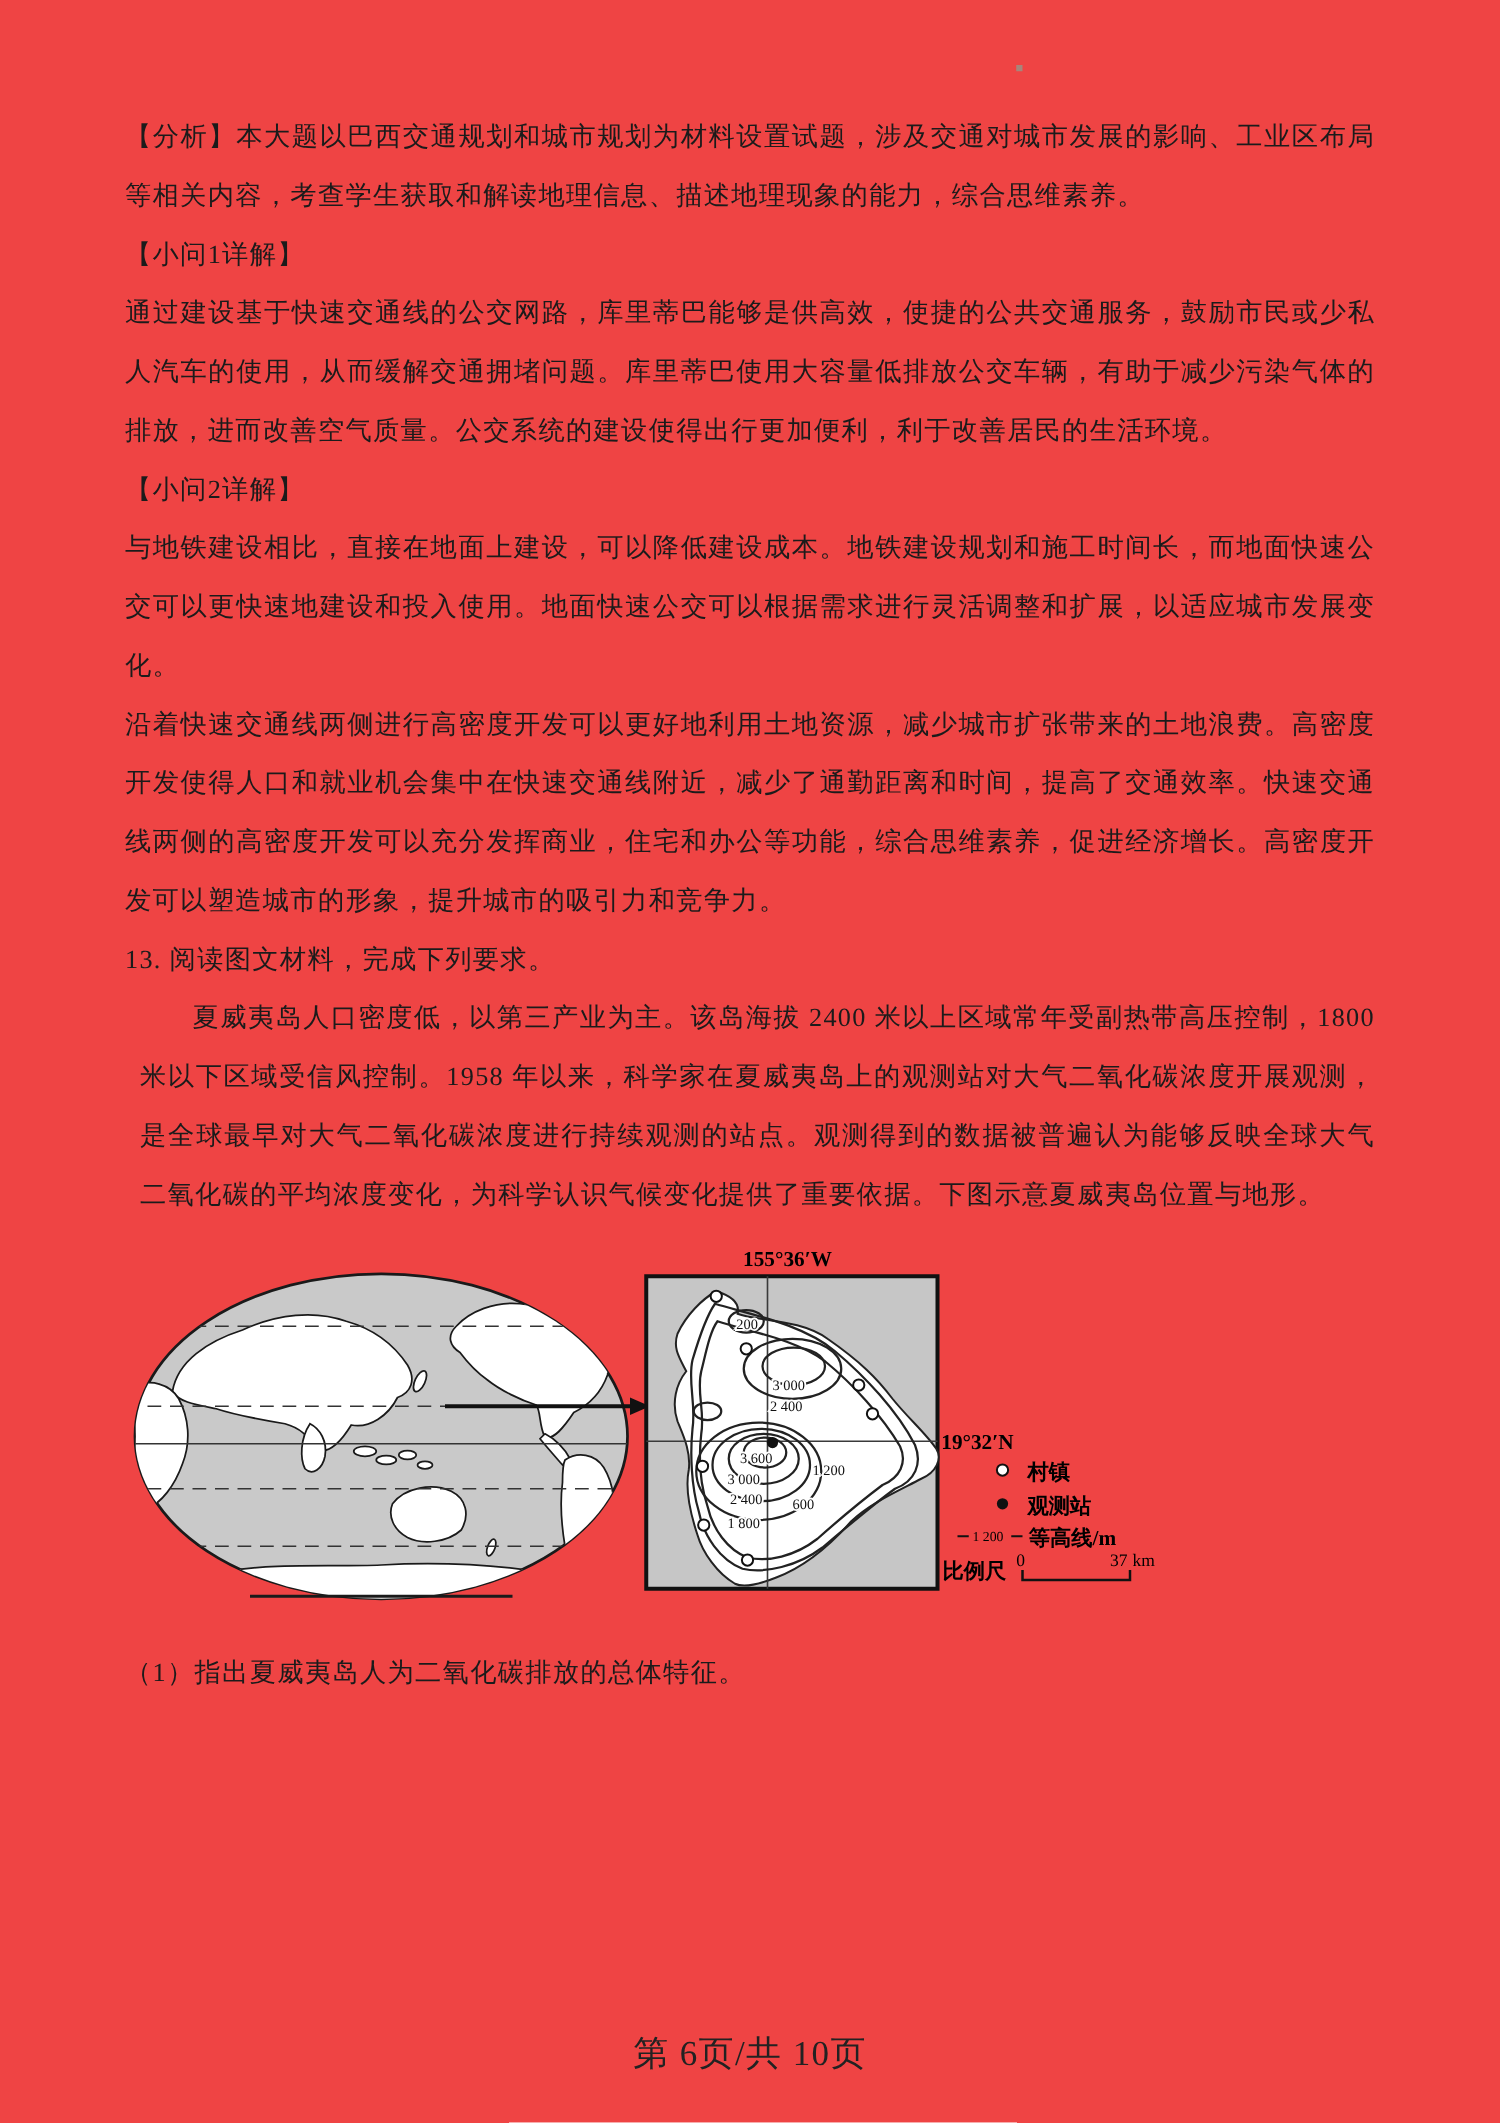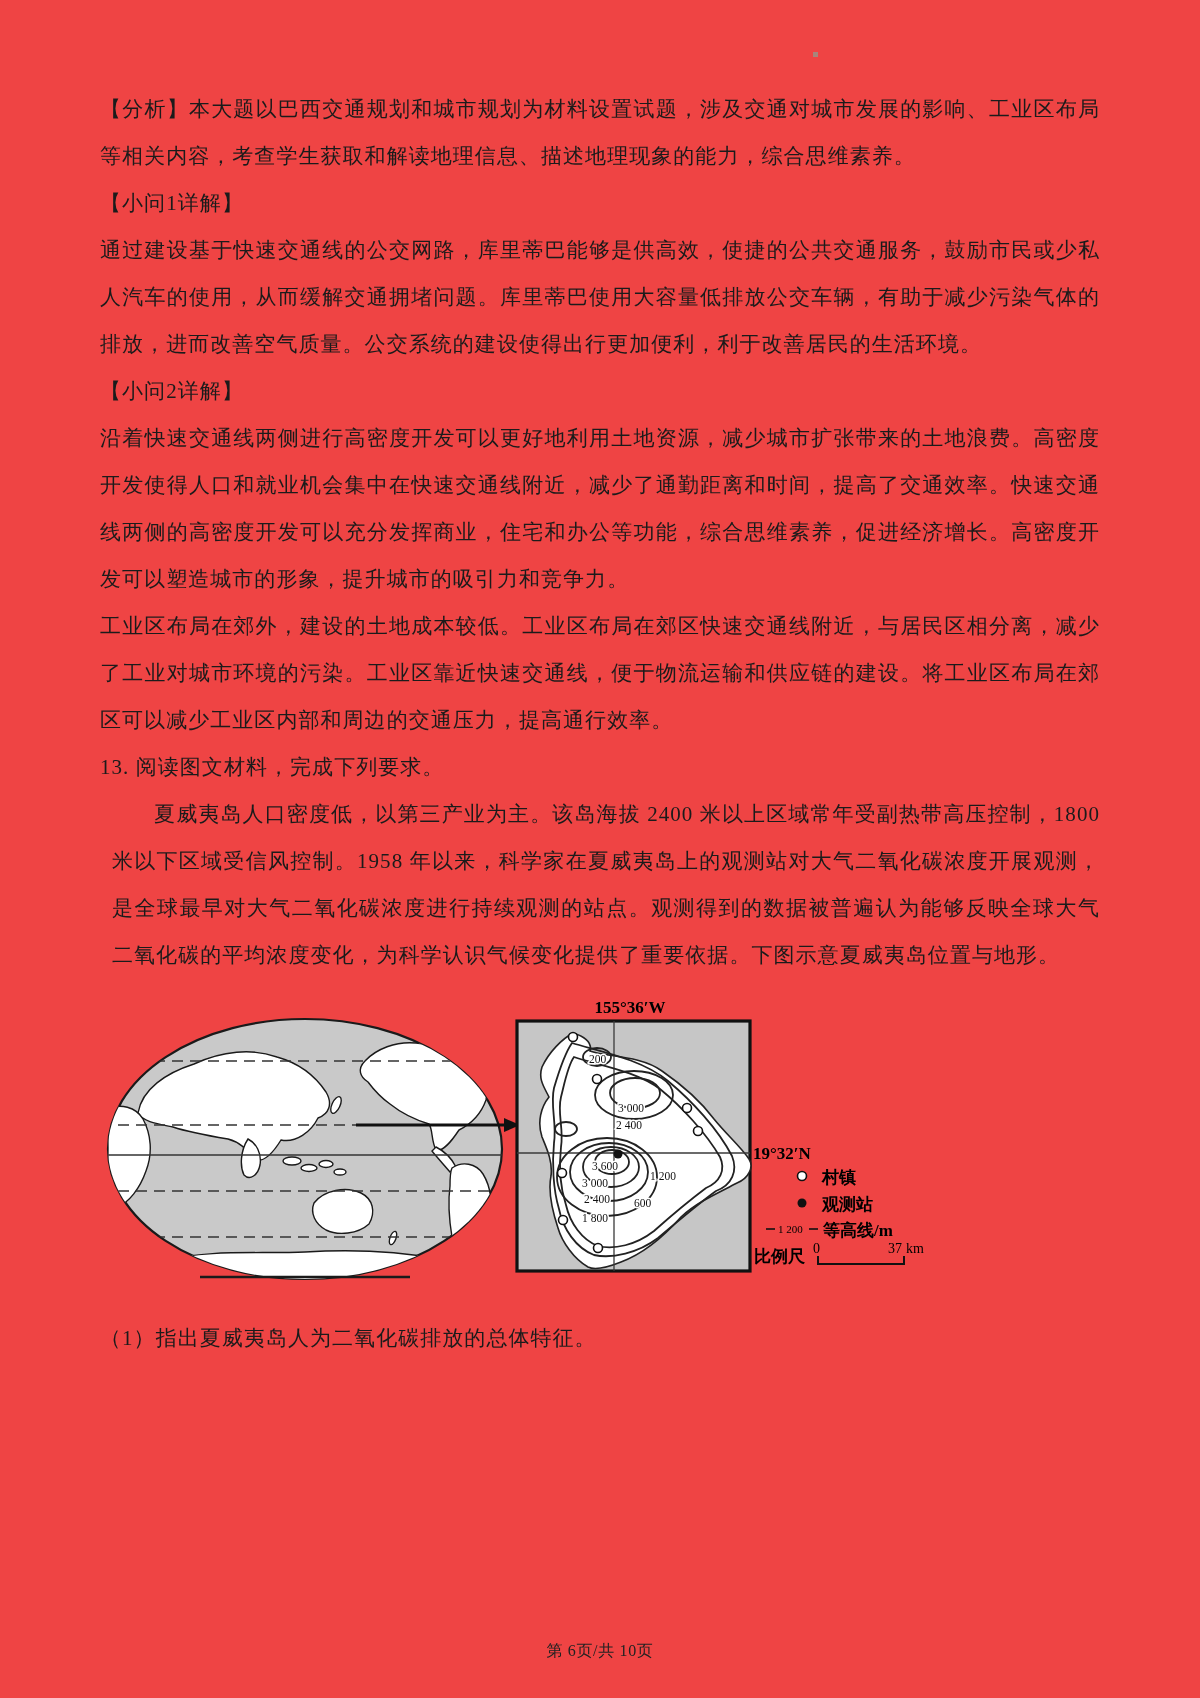--- a/index.html
+++ b/index.html
@@ -17,21 +17,21 @@
     text-align:justify;
     color:#1b1b1b;
   }
   .content p.indent{text-indent:2em;}
   .content p.kai{margin-left:12px;}
   figure{margin:12px 0 0 0;padding:0;position:relative;width:1000px;height:308px;}
   figure svg{display:block;}
   .question-line{margin-top:16px !important;}
   .footer{
     position:absolute;left:0;right:0;bottom:36px;
-    text-align:center;font-size:16px;letter-spacing:0.04em;color:#222;
+    text-align:center;font-size:28px;letter-spacing:0.04em;color:#222;
   }
   .stray-dot{
     position:absolute;left:813px;top:52px;width:5px;height:5px;
     background:#96968a;opacity:.8;
   }
   .contour-label{
     font-size:11.5px;fill:#111;
     paint-order:stroke;stroke:#ffffff;stroke-width:3px;
     font-family:"Liberation Serif","DejaVu Serif",serif;
   }
@@ -45,22 +45,22 @@
 
 <div class="page">
 
   <div class="stray-dot"></div>
 
   <div class="content">
     <p>【分析】本大题以巴西交通规划和城市规划为材料设置试题，涉及交通对城市发展的影响、工业区布局等相关内容，考查学生获取和解读地理信息、描述地理现象的能力，综合思维素养。</p>
     <p>【小问1详解】</p>
     <p>通过建设基于快速交通线的公交网路，库里蒂巴能够是供高效，使捷的公共交通服务，鼓励市民或少私人汽车的使用，从而缓解交通拥堵问题。库里蒂巴使用大容量低排放公交车辆，有助于减少污染气体的排放，进而改善空气质量。公交系统的建设使得出行更加便利，利于改善居民的生活环境。</p>
     <p>【小问2详解】</p>
+    <p>与地铁建设相比，直接在地面上建设，可以降低建设成本。地铁建设规划和施工时间长，而地面快速公交可以更快速地建设和投入使用。地面快速公交可以根据需求进行灵活调整和扩展，以适应城市发展变化。</p>
     <p>沿着快速交通线两侧进行高密度开发可以更好地利用土地资源，减少城市扩张带来的土地浪费。高密度开发使得人口和就业机会集中在快速交通线附近，减少了通勤距离和时间，提高了交通效率。快速交通线两侧的高密度开发可以充分发挥商业，住宅和办公等功能，综合思维素养，促进经济增长。高密度开发可以塑造城市的形象，提升城市的吸引力和竞争力。</p>
-    <p>工业区布局在郊外，建设的土地成本较低。工业区布局在郊区快速交通线附近，与居民区相分离，减少了工业对城市环境的污染。工业区靠近快速交通线，便于物流运输和供应链的建设。将工业区布局在郊区可以减少工业区内部和周边的交通压力，提高通行效率。</p>
     <p>13. 阅读图文材料，完成下列要求。</p>
     <p class="indent kai">夏威夷岛人口密度低，以第三产业为主。该岛海拔 2400 米以上区域常年受副热带高压控制，1800 米以下区域受信风控制。1958 年以来，科学家在夏威夷岛上的观测站对大气二氧化碳浓度开展观测，是全球最早对大气二氧化碳浓度进行持续观测的站点。观测得到的数据被普遍认为能够反映全球大气二氧化碳的平均浓度变化，为科学认识气候变化提供了重要依据。下图示意夏威夷岛位置与地形。</p>
 
     <figure>
       <svg width="1000" height="308" viewBox="0 0 1000 308">
 
         <defs>
           <clipPath id="globeClip">
             <ellipse cx="205" cy="158" rx="197" ry="130"></ellipse>
           </clipPath>

